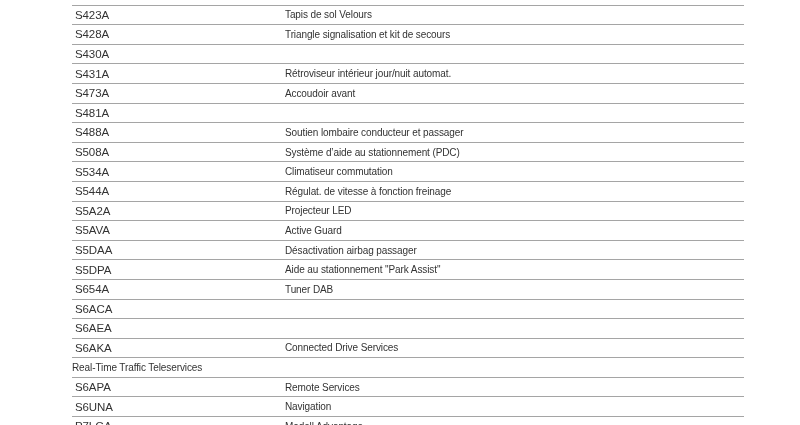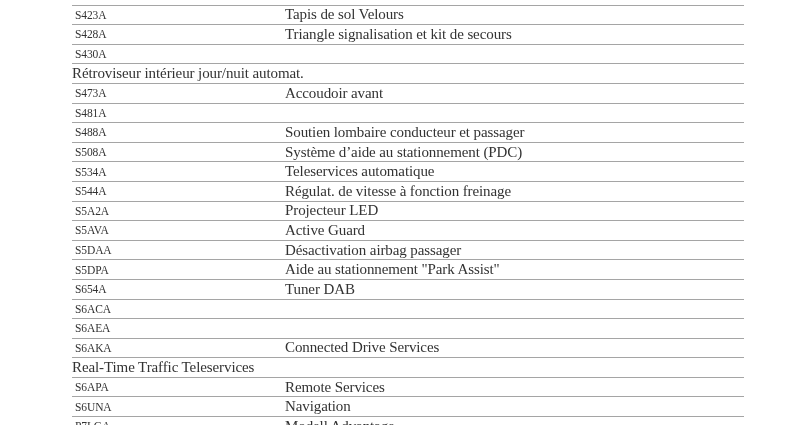--- a/index.html
+++ b/index.html
@@ -24,33 +24,32 @@
     left: 72px;
     top: -14px;
     width: 672px;
   }
   .option-row {
     display: flex;
     align-items: center;
     height: 18.6px;
     border-bottom: 1px solid var(--line-color, #a5a5a5);
     overflow: hidden;
-    font-family: Liberation Serif, serif;
   }
   .option-code {
     width: 210px;
     padding-left: 3px;
     font-size: 11.5px;
     letter-spacing: -0.1px;
     color: var(--text-color, #333333);
     white-space: nowrap;
   }
   .option-description {
     flex: 1;
-    font-size: 15px;
+    font-size: 10px;
     letter-spacing: -0.1px;
     color: var(--text-color, #333333);
     white-space: nowrap;
     overflow: hidden;
   }
 </style>
 </head>
 <body>
 
 <div class="page">
@@ -68,20 +67,21 @@
   <div class="option-row">
     <span class="option-code">S428A</span>
     <span class="option-description">Triangle signalisation et kit de secours</span>
   </div>
 
   <div class="option-row">
     <span class="option-code">S430A</span>
   </div>
 
   <div class="option-row">
+    <span class="option-code">S431A</span>
     <span class="option-description">Rétroviseur intérieur jour/nuit automat.</span>
   </div>
 
   <div class="option-row">
     <span class="option-code">S473A</span>
     <span class="option-description">Accoudoir avant</span>
   </div>
 
   <div class="option-row">
     <span class="option-code">S481A</span>
@@ -92,21 +92,21 @@
     <span class="option-description">Soutien lombaire conducteur et passager</span>
   </div>
 
   <div class="option-row">
     <span class="option-code">S508A</span>
     <span class="option-description">Système d’aide au stationnement (PDC)</span>
   </div>
 
   <div class="option-row">
     <span class="option-code">S534A</span>
-    <span class="option-description">Teleservices automatique</span>
+    <span class="option-description">Climatiseur commutation</span>
   </div>
 
   <div class="option-row">
     <span class="option-code">S544A</span>
     <span class="option-description">Régulat. de vitesse à fonction freinage</span>
   </div>
 
   <div class="option-row">
     <span class="option-code">S5A2A</span>
     <span class="option-description">Projecteur LED</span>

